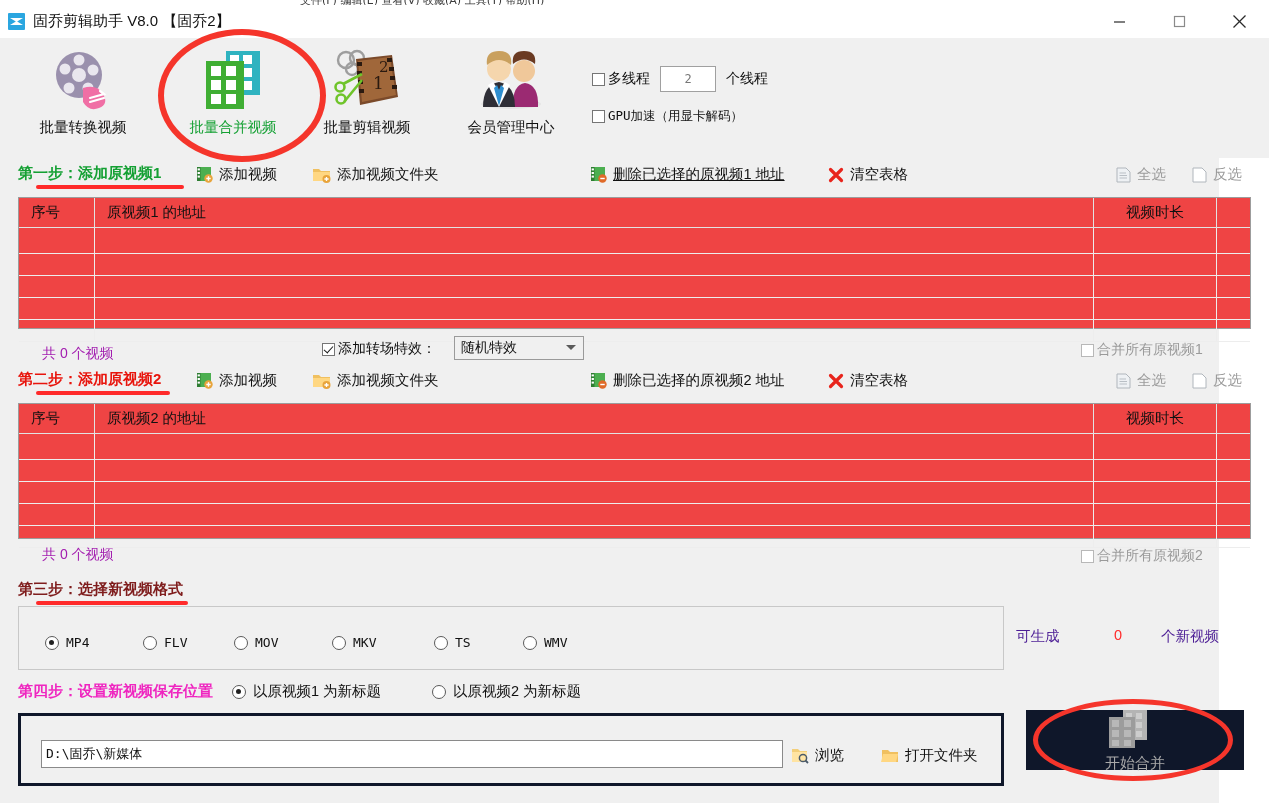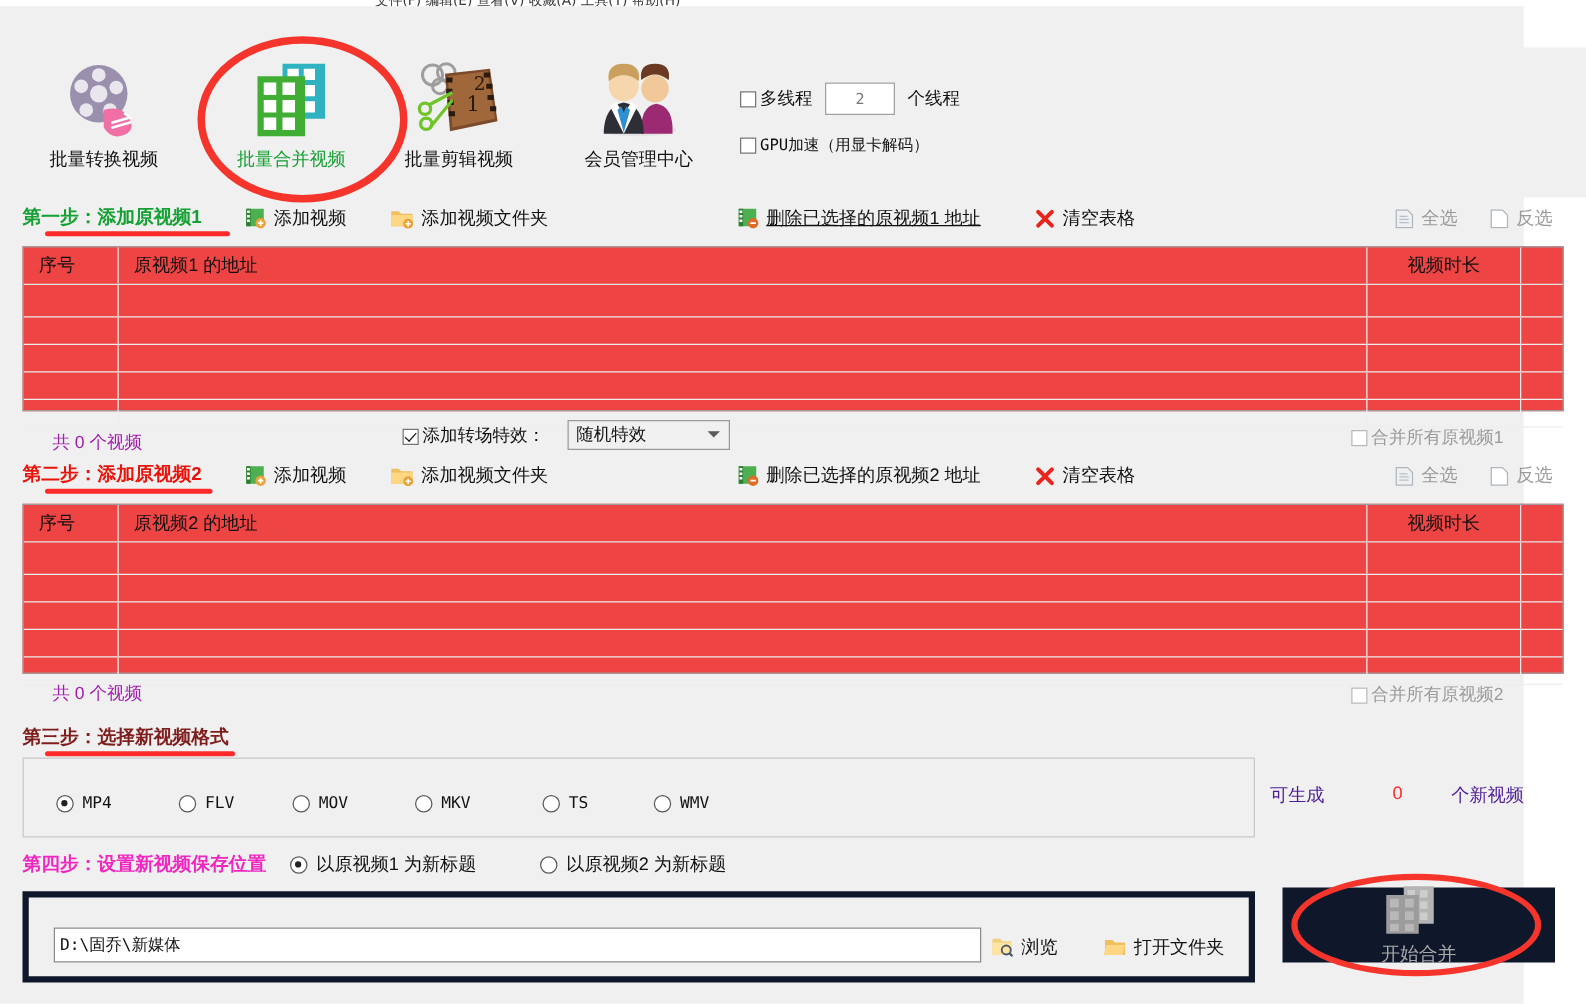--- a/index.html
+++ b/index.html
@@ -181,21 +181,21 @@
 
   .gen-text { position: absolute; font-size: 14.5px; color: #4c1d95; white-space: nowrap; }
   .gen-num  { position: absolute; font-size: 14.5px; color: #ff2a2a; }
 
   
   .title-radio { position: absolute; display: flex; align-items: center; }
   .title-radio .rb-label2 { font-size: 14.5px; color: #111; white-space: nowrap; }
 
   
   .path-group {
-    position: absolute; left: 18px; border: 5px solid #0f172a; background: #f0f0f0; text-align: center;
+    position: absolute; left: 18px; border: 3px solid #0f172a; background: #f0f0f0; text-align: center;
   }
   .path-input {
     position: absolute;
     border: 1px solid #8a8a8a; background: #fff;
     display: flex; align-items: center; padding-left: 4px;
     font-size: 13px; color: #111;
     font-family: "DejaVu Sans Mono", monospace;
   }
 
   
@@ -218,20 +218,42 @@
 </style>
 </head>
 <body>
 
 <div id="app">
 
   <div class="bg-sliver">
     <div class="frag" style="left:300px;">文件(F)  编辑(E)  查看(V)  收藏(A)  工具(T)  帮助(H)</div>
   </div>
 
+  <div class="titlebar">
+    <div class="app-icon"></div>
+    <div class="title-text">固乔剪辑助手 V8.0 【固乔2】</div>
+    <div class="win-controls">
+      <div class="win-btn">
+        <svg width="13" height="13" viewBox="0 0 13 13">
+            <line x1="1" y1="7" x2="12" y2="7" stroke="#2a2a2a" stroke-width="1.2"></line>
+          </svg>
+      </div>
+      <div class="win-btn">
+        <svg width="13" height="13" viewBox="0 0 13 13">
+            <rect x="1.5" y="1.5" width="10" height="10" fill="none" stroke="#8a8a8a" stroke-width="1.2"></rect>
+          </svg>
+      </div>
+      <div class="win-btn">
+        <svg width="15" height="15" viewBox="0 0 15 15">
+            <line x1="1.5" y1="1.5" x2="13.5" y2="13.5" stroke="#2a2a2a" stroke-width="1.3"></line>
+            <line x1="13.5" y1="1.5" x2="1.5" y2="13.5" stroke="#2a2a2a" stroke-width="1.3"></line>
+          </svg>
+      </div>
+    </div>
+  </div>
 
   <div class="toolbar">
 
     <div class="tb-item" style="left:8px;">
       <div class="tb-ico">
         <svg width="68" height="64" viewBox="0 0 68 64">
           <circle cx="30" cy="27" r="23" fill="#9a90ad"></circle>
           <circle cx="30" cy="27" r="7" fill="#e9e6ee"></circle>
           <circle cx="30" cy="12" r="5.5" fill="#e9e6ee"></circle>
           <circle cx="44" cy="22" r="5.5" fill="#e9e6ee"></circle>

